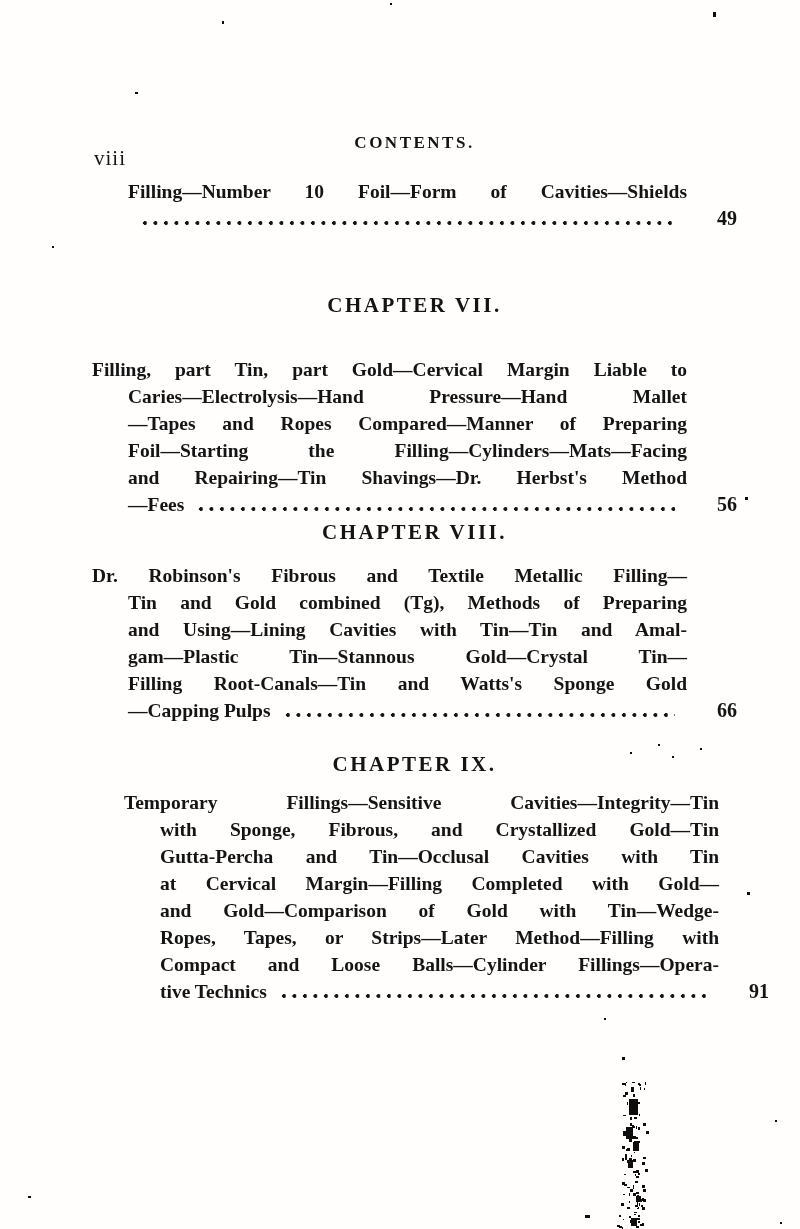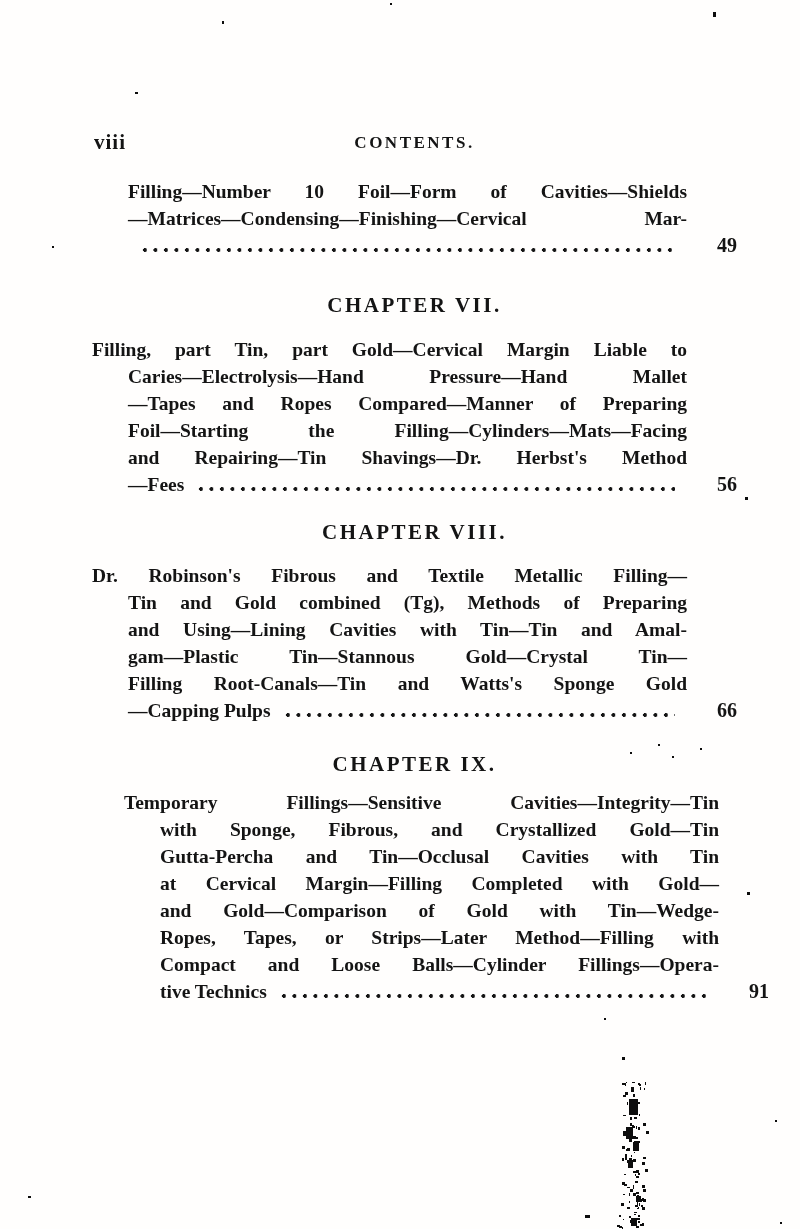--- a/index.html
+++ b/index.html
@@ -24,23 +24,23 @@
   .running-header {
     position: absolute;
     top: 130px;
     left: 92px;
     width: 645px;
     height: 26px;
   }
   .folio {
     position: absolute;
     left: 2px;
-    top: 0;
+    top: 16px;
     font-size: 21px;
-    font-weight: bold;
+    font-weight: normal;
     letter-spacing: 1px;
   }
   .running-head {
     position: absolute;
     left: 0;
     right: 0;
     top: 3px;
     text-align: center;
     font-size: 17px;
     font-weight: bold;
@@ -118,28 +118,27 @@
 <div class="page">
 
   <div class="running-header">
     <span class="folio">viii</span>
     <span class="running-head">CONTENTS.</span>
   </div>
 
   <main id="toc">
       <div class="entry" style="top: 178px;">
     <div class="bline">Filling—Number 10 Foil—Form of Cavities—Shields</div>
-        <div class="bline">—Matrices—Condensing—Finishing—Cervical Mar-</div>
         <div class="last-line">
       <span class="leader"></span>
       <span class="pagenum">49</span>
     </div>
   </div>
       <h2 class="chapter" style="top: 292px;">CHAPTER VII.</h2>
-      <div class="entry" style="top: 336px; font-family: Liberation Serif, serif;">
+      <div class="entry" style="top: 356px; font-family: Liberation Serif, serif;">
     <div class="bline flush">Filling, part Tin, part Gold—Cervical Margin Liable to</div>
         <div class="bline">Caries—Electrolysis—Hand Pressure—Hand Mallet</div>
         <div class="bline">—Tapes and Ropes Compared—Manner of Preparing</div>
         <div class="bline">Foil—Starting the Filling—Cylinders—Mats—Facing</div>
         <div class="bline">and Repairing—Tin Shavings—Dr. Herbst's Method</div>
         <div class="last-line">
       <span class="ll-text">—Fees</span>
       <span class="leader"></span>
       <span class="pagenum">56</span>
     </div>

